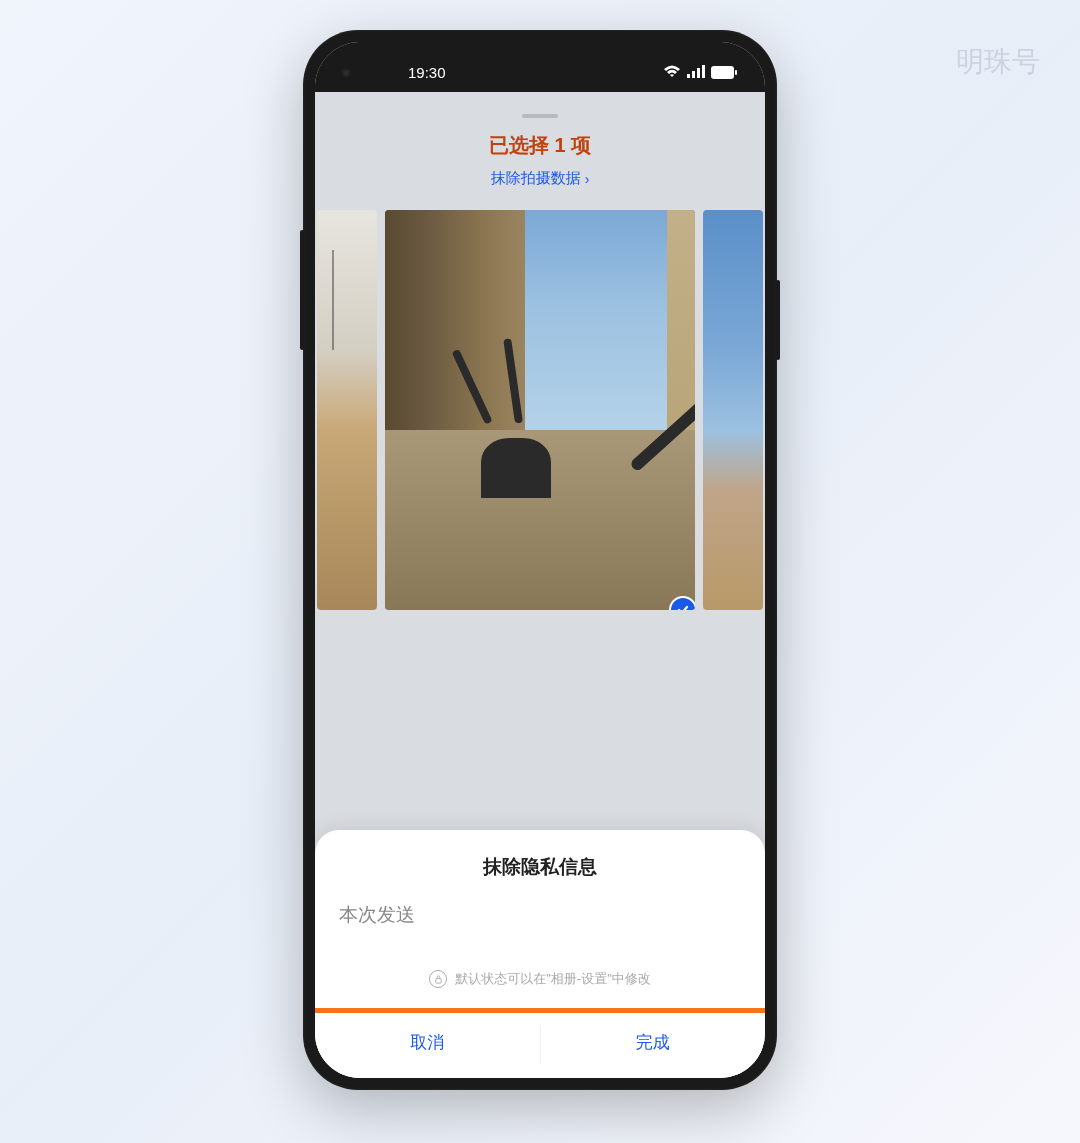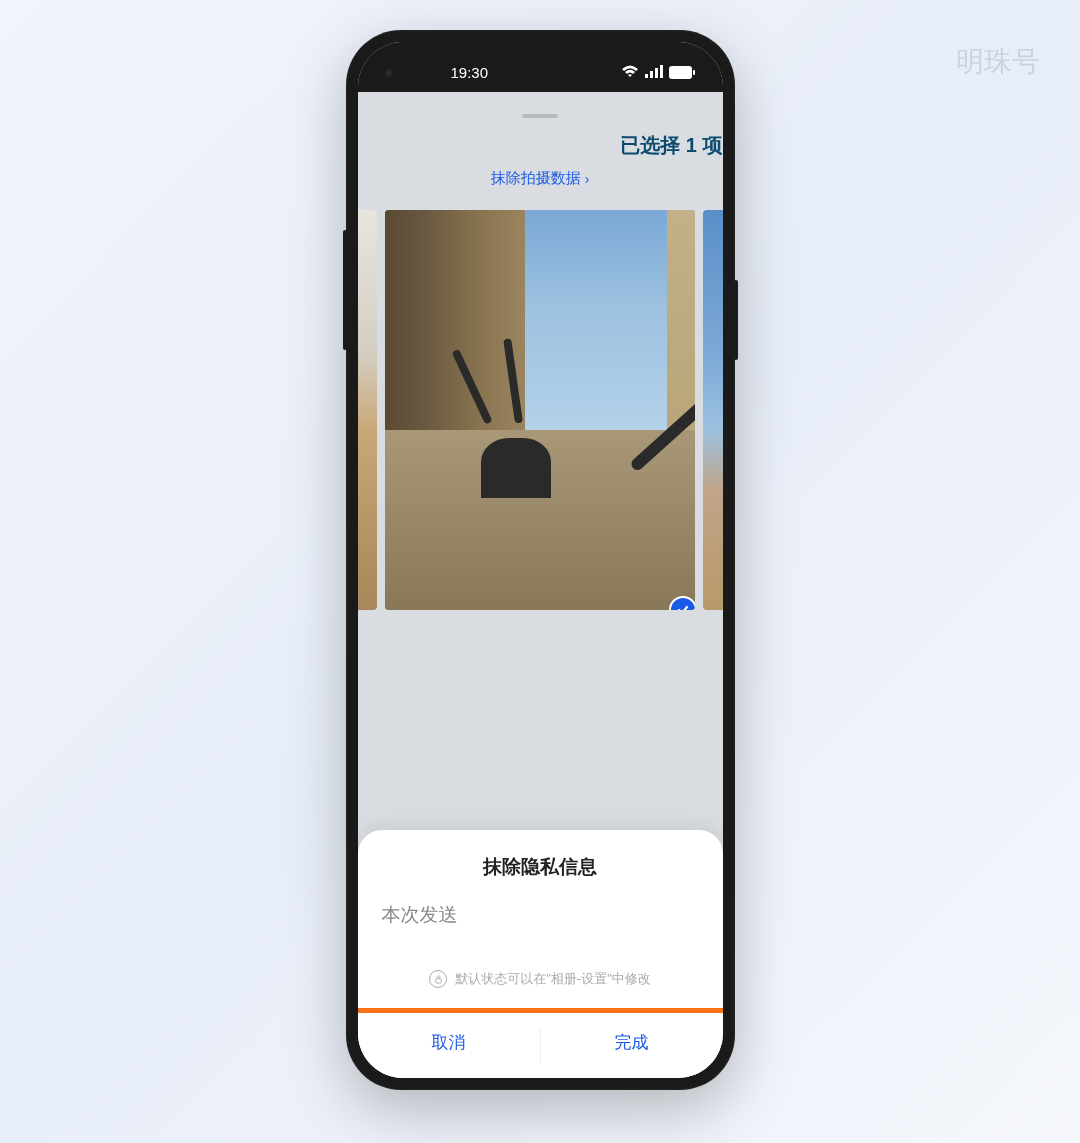--- a/index.html
+++ b/index.html
@@ -16,21 +16,21 @@
     }
     .watermark {
       position: absolute;
       top: 43px;
       right: 40px;
       font-size: 28px;
       color: rgba(150, 160, 180, 0.35);
       font-weight: 300;
     }
     .phone-frame {
-      width: 389px;
+      width: 474px;
       height: 1060px;
       background: #1a1a1a;
       border-radius: 55px;
       padding: 12px;
       box-shadow: 0 20px 60px rgba(0,0,0,0.25), inset 0 0 3px rgba(255,255,255,0.1);
       position: relative;
     }
     .power-button {
       position: absolute;
       right: -3px;
@@ -105,23 +105,22 @@
     .drag-handle {
       width: 36px;
       height: 4px;
       background: rgba(0,0,0,0.15);
       border-radius: 2px;
       margin: 0 auto 14px;
     }
     .title {
       font-size: 20px;
       font-weight: 700;
-      color: #0c4a6e;
+      color: #c2410c;
       margin-bottom: 10px;
-      text-align: right;
     }
     .subtitle-link {
       font-size: 15px;
       color: #1a5ae8;
       font-weight: 500;
       display: inline-flex;
       align-items: center;
       gap: 4px;
     }
     .chevron {

